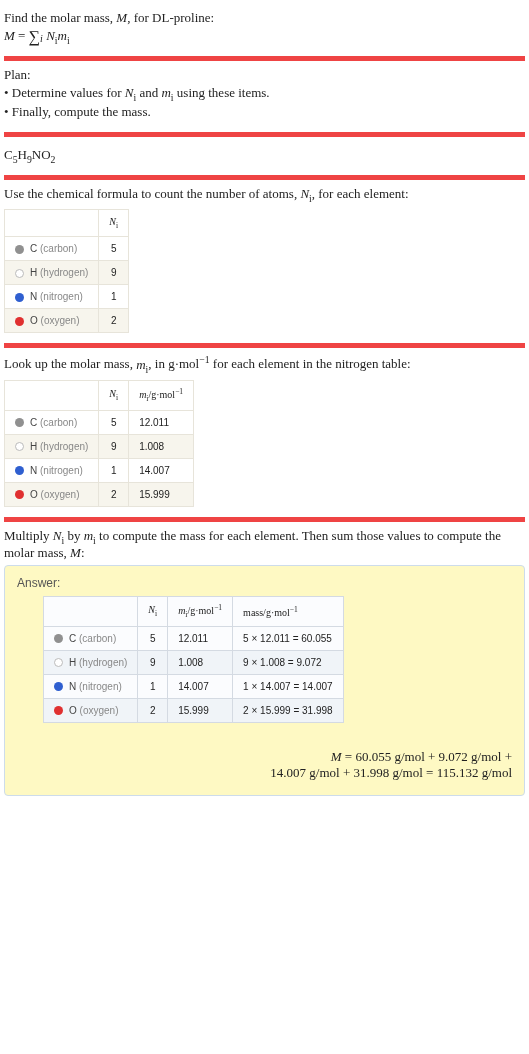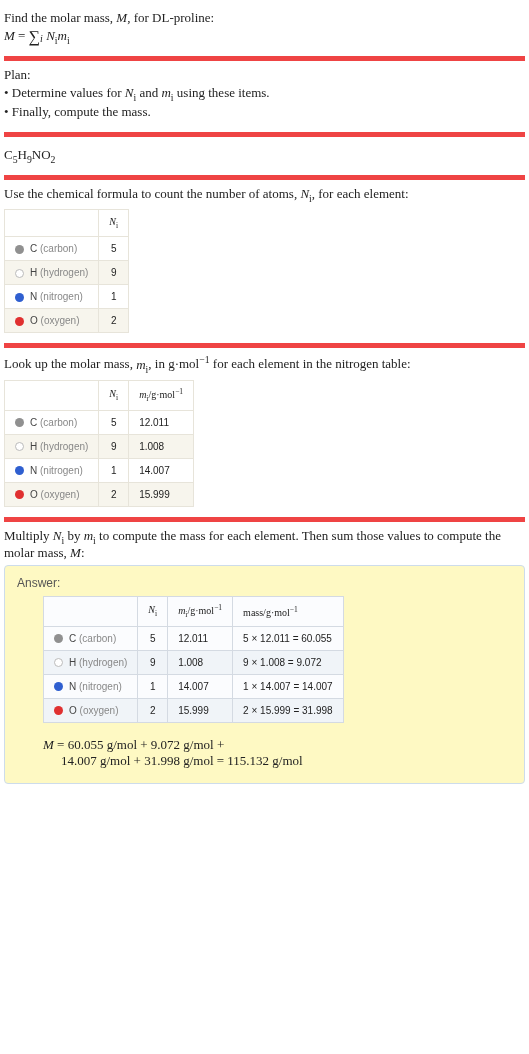--- a/index.html
+++ b/index.html
@@ -77,22 +77,23 @@
     font-size: 12px;
     color: #555;
     margin-bottom: 6px;
   }
   .answerbox table { margin-left: 26px; }
   .answerbox th, .answerbox td { border: 1px solid #d4dae2; }
   .answerbox tr:nth-child(even) td { background: #f0f4f8; }
   .answerbox tr:nth-child(odd) td { background: #fbfcfe; }
   .answerbox th { background: #fbfcfe; }
   .finalM {
-    margin: 14px 0 0 26px;
+    margin: 26px 0 0 26px;
     font-family: Georgia, serif;
+    text-align: right;
   }
   .finalM .line2 { margin-left: 18px; }
   .plan { }
   .plan .bul { margin: 2px 0; }
 </style>
 </head>
 <body>
 
 <div class="section">
   <div>

